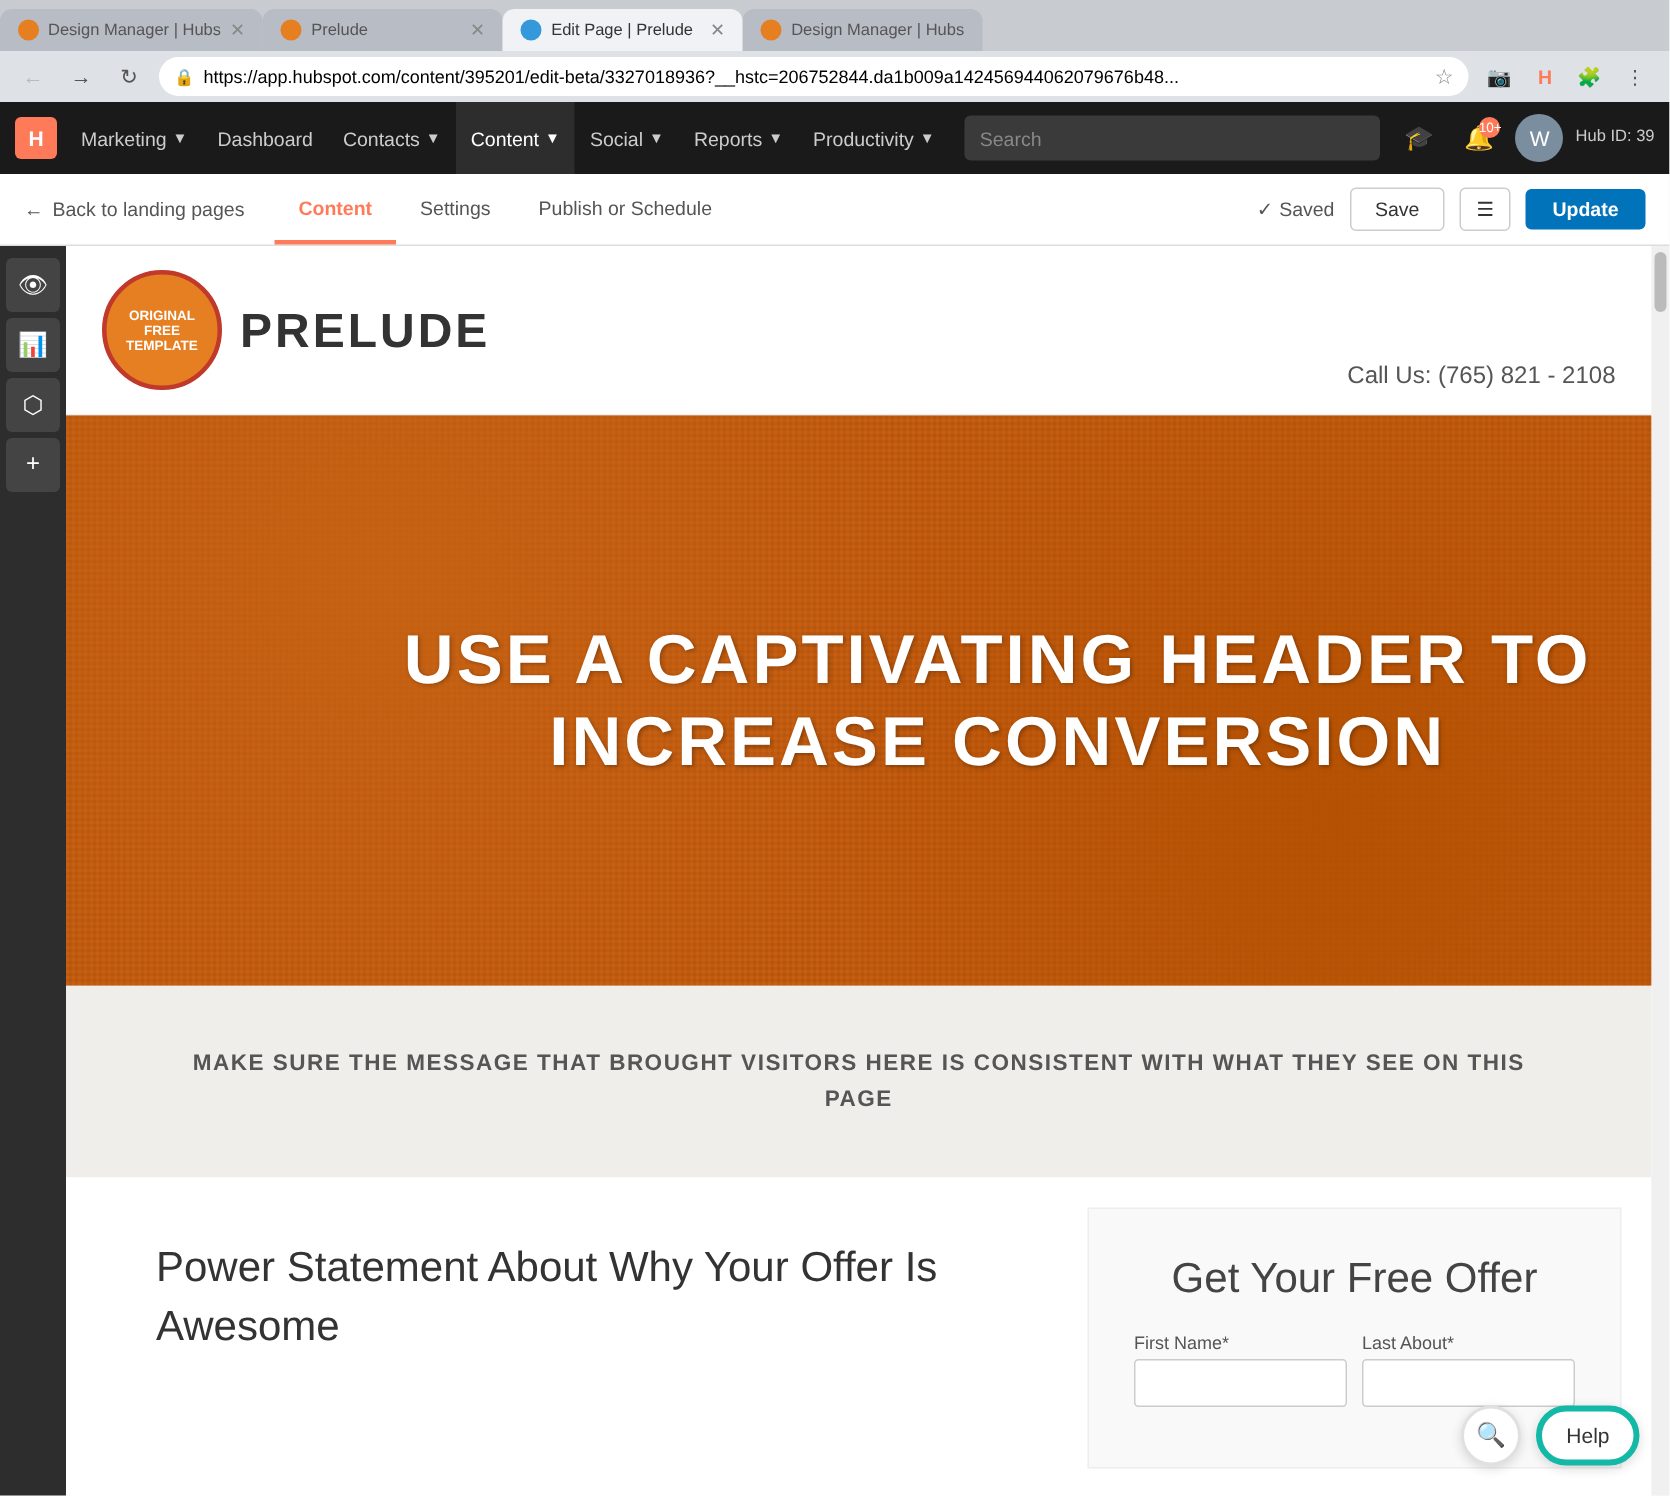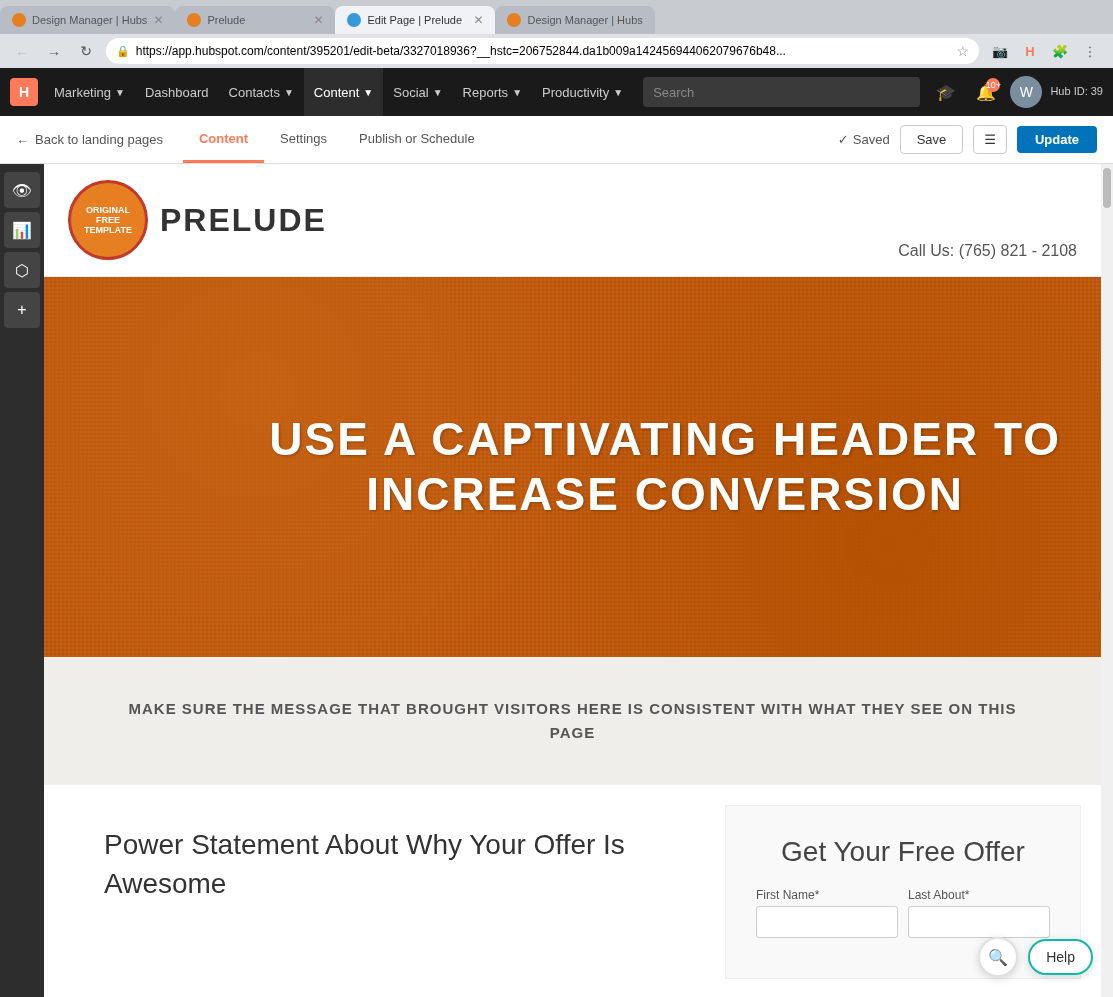--- a/index.html
+++ b/index.html
@@ -105,21 +105,21 @@
     .form-label { font-size: 12px; color: #555; margin-bottom: 4px; }
     .form-input { width: 100%; height: 32px; border: 1px solid #ccc; border-radius: 3px; padding: 0 8px; font-size: 13px; }
 
     
     .right-scrollbar { width: 12px; background: #f0f0f0; display: flex; flex-direction: column; align-items: center; }
     .scroll-thumb { width: 8px; height: 40px; background: #bbb; border-radius: 4px; margin-top: 4px; }
 
     
     .help-area { position: fixed; bottom: 20px; right: 20px; display: flex; align-items: center; gap: 10px; }
     .search-circle { width: 40px; height: 40px; border-radius: 50%; background: white; border: 2px solid #e0e0e0; display: flex; align-items: center; justify-content: center; box-shadow: 0 2px 8px rgba(0,0,0,0.15); cursor: pointer; }
-    .help-btn { background: white; border: 2px solid #14b8a6; border-radius: 20px; padding: 8px 16px; font-size: 14px; color: #333; cursor: pointer; box-shadow: 0 2px 8px rgba(0,0,0,0.15); }
+    .help-btn { background: white; border: 4px solid #14b8a6; border-radius: 20px; padding: 8px 16px; font-size: 14px; color: #333; cursor: pointer; box-shadow: 0 2px 8px rgba(0,0,0,0.15); }
   </style>
 </head>
 <body>
 
 <div class="tab-bar">
   <div class="tab inactive">
     <div class="tab-favicon orange"></div>
     <span class="tab-title">Design Manager | Hubs</span>
     <span class="tab-close">✕</span>
   </div>

